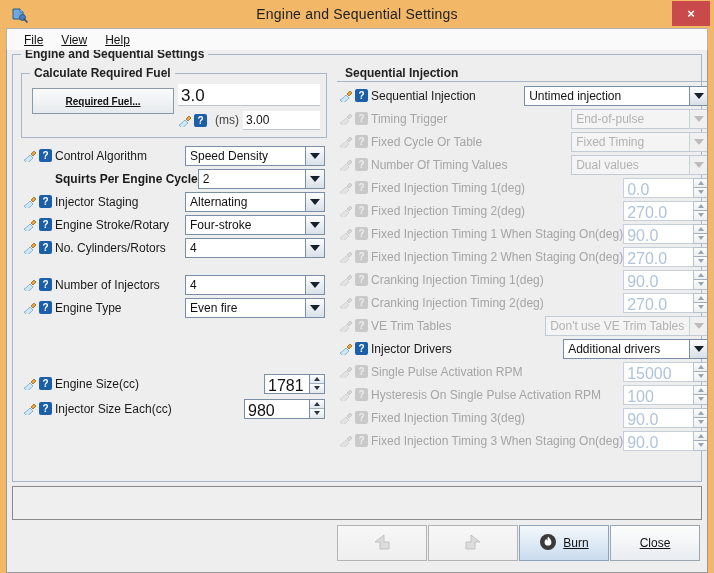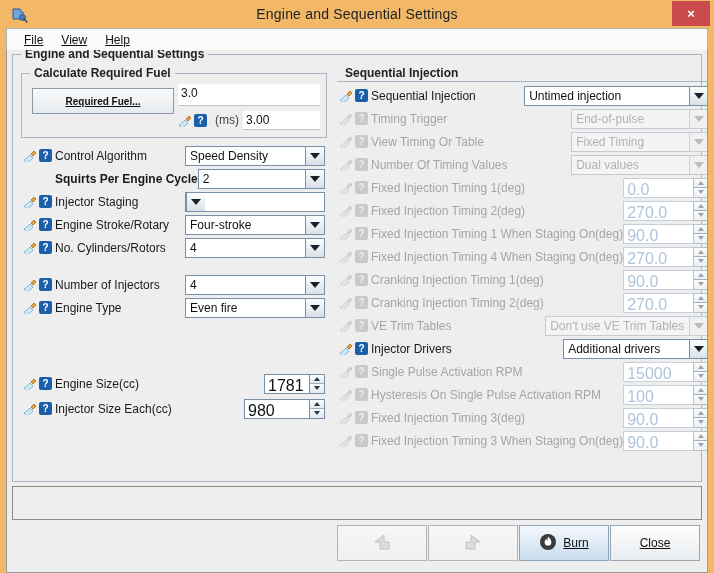--- a/index.html
+++ b/index.html
@@ -289,21 +289,21 @@
 
         <div class="sub-group">
           <div class="group-title">Calculate Required Fuel</div>
           <div style="display:flex; align-items:flex-start;">
             <div style="width:150px; padding-top:4px; display:flex; justify-content:center;">
               <div style="height:26px; width:142px; border:1px solid #8C99A6; background:linear-gradient(#FBFBFB,#E6EAEE); display:flex; align-items:center; justify-content:center; cursor:pointer; font-size:10px; font-weight:bold; color:#111;">
                 <u>Required Fuel...</u>
               </div>
             </div>
             <div style="flex:1;">
-              <div class="tfield flat" style="height:22px; font-size:12px;">3.0</div>
+              <div class="tfield flat" style="height:22px; font-size:17px;">3.0</div>
               <div style="display:flex; align-items:center; margin-top:4px; height:20px;">
                 <span class="ico ico-pencil">
                   <svg width="15" height="13" viewBox="0 0 15 13">
                       <path d="M1 11c2-1 4-3 6-5l3 3c-2 2-4 4-6 5z" fill="#CFE6F5" stroke="#6FA8C9" stroke-width=".8"></path>
                       <path d="M8 5l3-3 2 2-3 3z" fill="#E8A33D" stroke="#9A6B1E" stroke-width=".8"></path>
                     </svg>
                 </span>
                 <span class="ico ico-help">
                   <svg width="13" height="13" viewBox="0 0 13 13">
                       <rect x="0" y="0" width="13" height="13" rx="2" fill="#1B5FA8"></rect>
@@ -358,20 +358,21 @@
                     <path d="M8 5l3-3 2 2-3 3z" fill="#E8A33D" stroke="#9A6B1E" stroke-width=".8"></path>
                   </svg></span>
               <span class="ico ico-help"><svg width="13" height="13" viewBox="0 0 13 13">
                     <rect width="13" height="13" rx="2" fill="#1B5FA8"></rect>
                     <text x="6.5" y="10" font-size="10" font-weight="bold" fill="#fff" text-anchor="middle" font-family="Liberation Sans, sans-serif">?</text>
                   </svg></span>
             </span>
             <span class="lbl">Injector Staging</span>
             <span class="spacer"></span>
             <span class="combo" style="width:140px;">
+              <span class="val">Alternating</span>
               <span class="arrowbox">
                   <span class="tri"></span>
                 </span>
             </span>
           </div>
 
           <div class="row">
             <span class="icons">
               <span class="ico ico-pencil"><svg width="15" height="13" viewBox="0 0 15 13">
                     <path d="M1 11c2-1 4-3 6-5l3 3c-2 2-4 4-6 5z" fill="#CFE6F5" stroke="#6FA8C9" stroke-width=".8"></path>
@@ -561,21 +562,21 @@
                 <span class="icons">
                   <span class="ico ico-pencil"><svg width="15" height="13" viewBox="0 0 15 13">
                       <path d="M1 11c2-1 4-3 6-5l3 3c-2 2-4 4-6 5z" fill="#E3E3E3" stroke="#CBCBCB" stroke-width=".8"></path>
                       <path d="M8 5l3-3 2 2-3 3z" fill="#D8D8D8" stroke="#C2C2C2" stroke-width=".8"></path>
                     </svg></span>
                   <span class="ico ico-help"><svg width="13" height="13" viewBox="0 0 13 13">
                       <rect width="13" height="13" rx="2" fill="#C9C9C9"></rect>
                       <text x="6.5" y="10" font-size="10" font-weight="bold" fill="#EDEDED" text-anchor="middle" font-family="Liberation Sans, sans-serif">?</text>
                     </svg></span>
                 </span>
-                <span class="lbl">View Timing Or Table</span>
+                <span class="lbl">Fixed Cycle Or Table</span>
                 <span class="spacer"></span>
                 <span class="combo disabled" style="width:138px;">
                   <span class="val">Fixed Timing</span>
                   <span class="arrowbox">
                     <span class="tri"></span>
                   </span>
                 </span>
               </div>
               <div class="row disabled">
                 <span class="icons">
@@ -676,21 +677,21 @@
                 <span class="icons">
                   <span class="ico ico-pencil"><svg width="15" height="13" viewBox="0 0 15 13">
                       <path d="M1 11c2-1 4-3 6-5l3 3c-2 2-4 4-6 5z" fill="#E3E3E3" stroke="#CBCBCB" stroke-width=".8"></path>
                       <path d="M8 5l3-3 2 2-3 3z" fill="#D8D8D8" stroke="#C2C2C2" stroke-width=".8"></path>
                     </svg></span>
                   <span class="ico ico-help"><svg width="13" height="13" viewBox="0 0 13 13">
                       <rect width="13" height="13" rx="2" fill="#C9C9C9"></rect>
                       <text x="6.5" y="10" font-size="10" font-weight="bold" fill="#EDEDED" text-anchor="middle" font-family="Liberation Sans, sans-serif">?</text>
                     </svg></span>
                 </span>
-                <span class="lbl">Fixed Injection Timing 4 When Staging On(deg)</span>
+                <span class="lbl">Fixed Injection Timing 2 When Staging On(deg)</span>
                 <span class="spacer"></span>
                 <span class="spin disabled" style="width:86px;">
                   <span class="sval">270.0</span>
                   <span class="sbtns">
                     <span class="sbtn">
                       <span class="tri-u"></span>
                     </span>
                     <span class="sbtn">
                       <span class="tri-d"></span>
                     </span>

